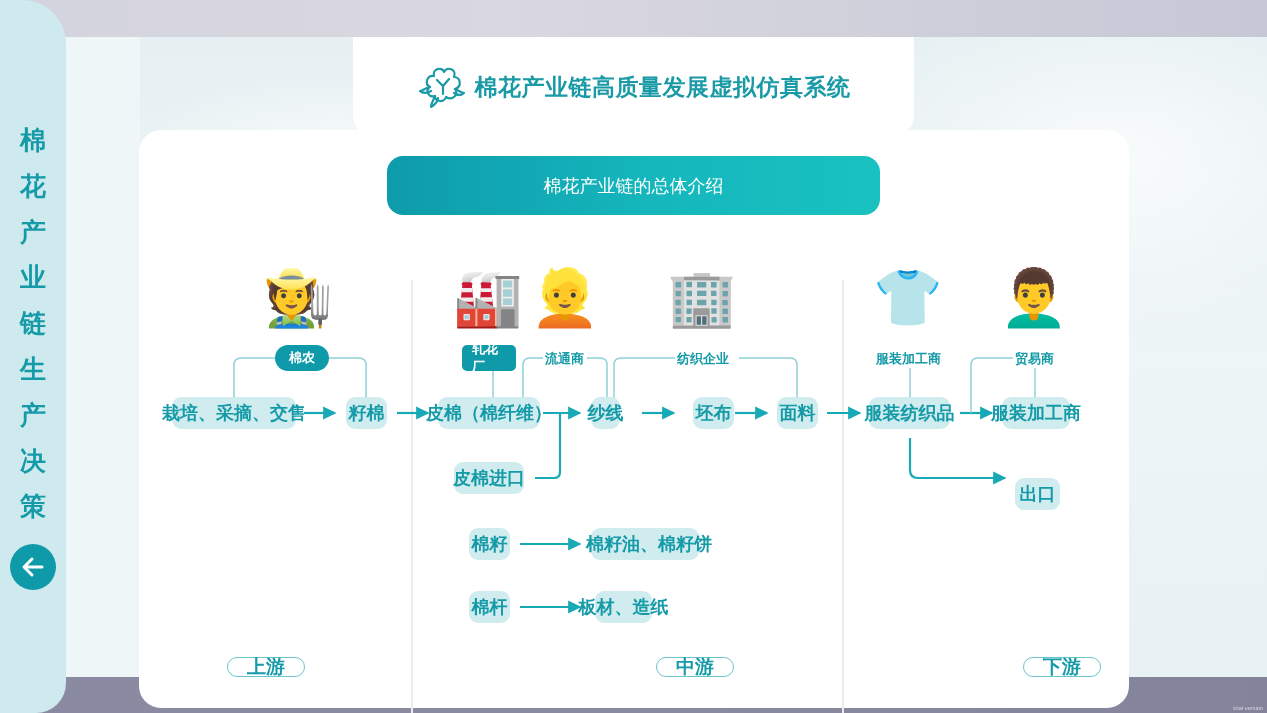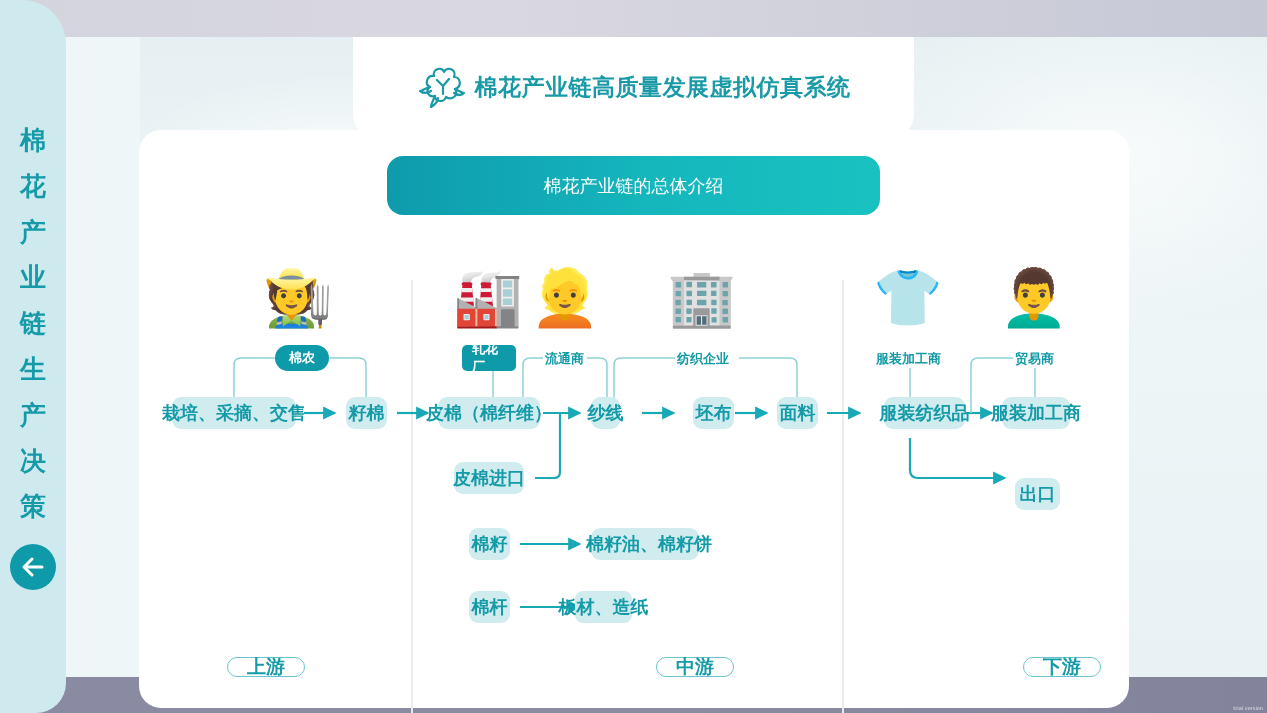--- a/index.html
+++ b/index.html
@@ -149,22 +149,22 @@
   <div class="node" style="left:207px; top:267px; width:41px;">籽棉</div>
 
   <div class="node" style="left:299px; top:267px; width:102px;">皮棉（棉纤维）</div>
   <div class="node" style="left:452px; top:267px; width:29px;">纱线</div>
   <div class="node" style="left:545px; top:267px; width:41px;margin-left:9px;">坯布</div>
   <div class="node" style="left:638px; top:267px; width:41px;">面料</div>
   <div class="node" style="left:315px; top:332px; width:70px;">皮棉进口</div>
   <div class="node" style="left:330px; top:398px; width:41px;">棉籽</div>
   <div class="node" style="left:452px; top:398px; width:108px;padding-left:16px;">棉籽油、棉籽饼</div>
   <div class="node" style="left:330px; top:461px; width:41px;">棉杆</div>
-  <div class="node" style="left:436px; top:461px; width:57px;border-radius:8px;">板材、造纸</div>
+  <div class="node" style="left:456px; top:461px; width:57px;">板材、造纸</div>
 
-  <div class="node" style="left:730px; top:267px; width:81px;margin-left:15px;">服装纺织品</div>
+  <div class="node" style="left:730px; top:267px; width:81px;">服装纺织品</div>
   <div class="node" style="left:863px; top:267px; width:68px;">服装加工商</div>
   <div class="node" style="left:876px; top:348px; width:45px;">出口</div>
 
   <div class="stage-btn" style="left:88px;">上游</div>
   <div class="stage-btn" style="left:517px;">中游</div>
   <div class="stage-btn" style="left:884px;">下游</div>
 </div>
 
 </body></html>

